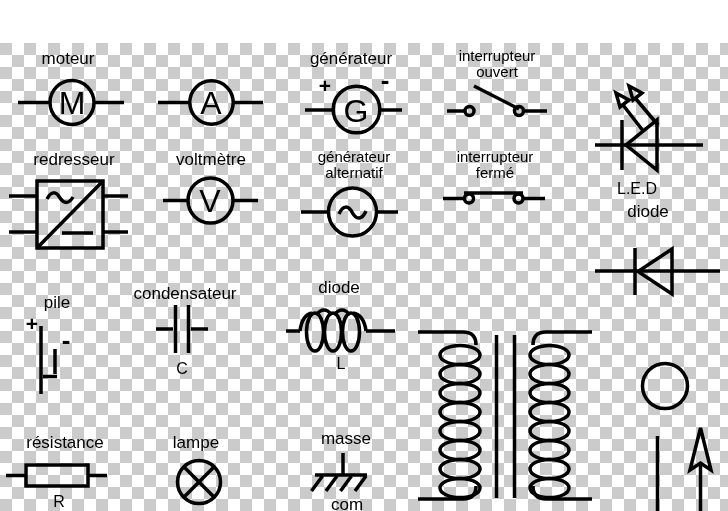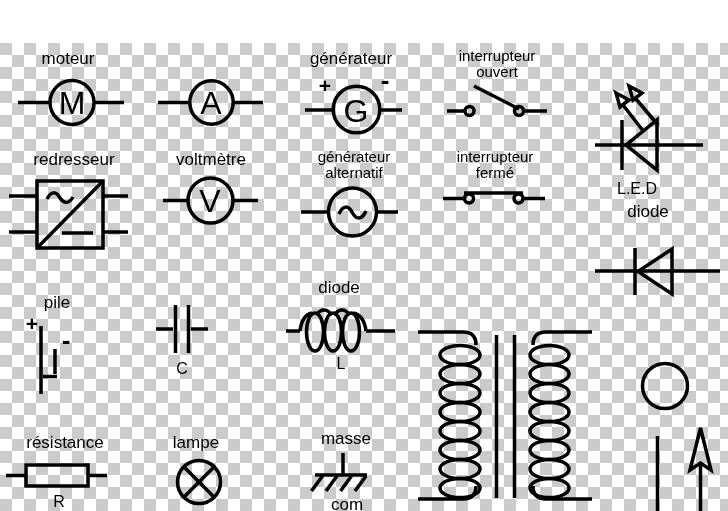--- a/index.html
+++ b/index.html
@@ -218,20 +218,21 @@
   </div>
   <div class="lbl letter-med" style="left:637px;top:146px">L.E.D</div>
   <div class="lbl" style="left:648px;top:168px">diode</div>
 
   <div class="lbl" style="left:57px;top:259px">pile</div>
   <div class="lbl sign" style="left:32px;top:280px">+</div>
   <div class="lbl sign-minus" style="left:66px;top:297px">-</div>
   <div class="lbl sign" style="left:325px;top:42px">+</div>
   <div class="lbl sign-minus" style="left:385px;top:37px">-</div>
 
+  <div class="lbl" style="left:185px;top:250px">condensateur</div>
   <div class="lbl letter-med" style="left:182px;top:326px">C</div>
   <div class="lbl" style="left:339px;top:244px">diode</div>
   <div class="lbl letter-med" style="left:341px;top:321px">L</div>
 
   <div class="lbl" style="left:65px;top:399px">résistance</div>
   <div class="lbl letter-med" style="left:59px;top:459px">R</div>
   <div class="lbl" style="left:196px;top:399px">lampe</div>
   <div class="lbl letter-med" style="left:200px;top:483px">L</div>
   <div class="lbl" style="left:346px;top:395px">masse</div>
   <div class="lbl" style="left:347px;top:461px">com</div>

